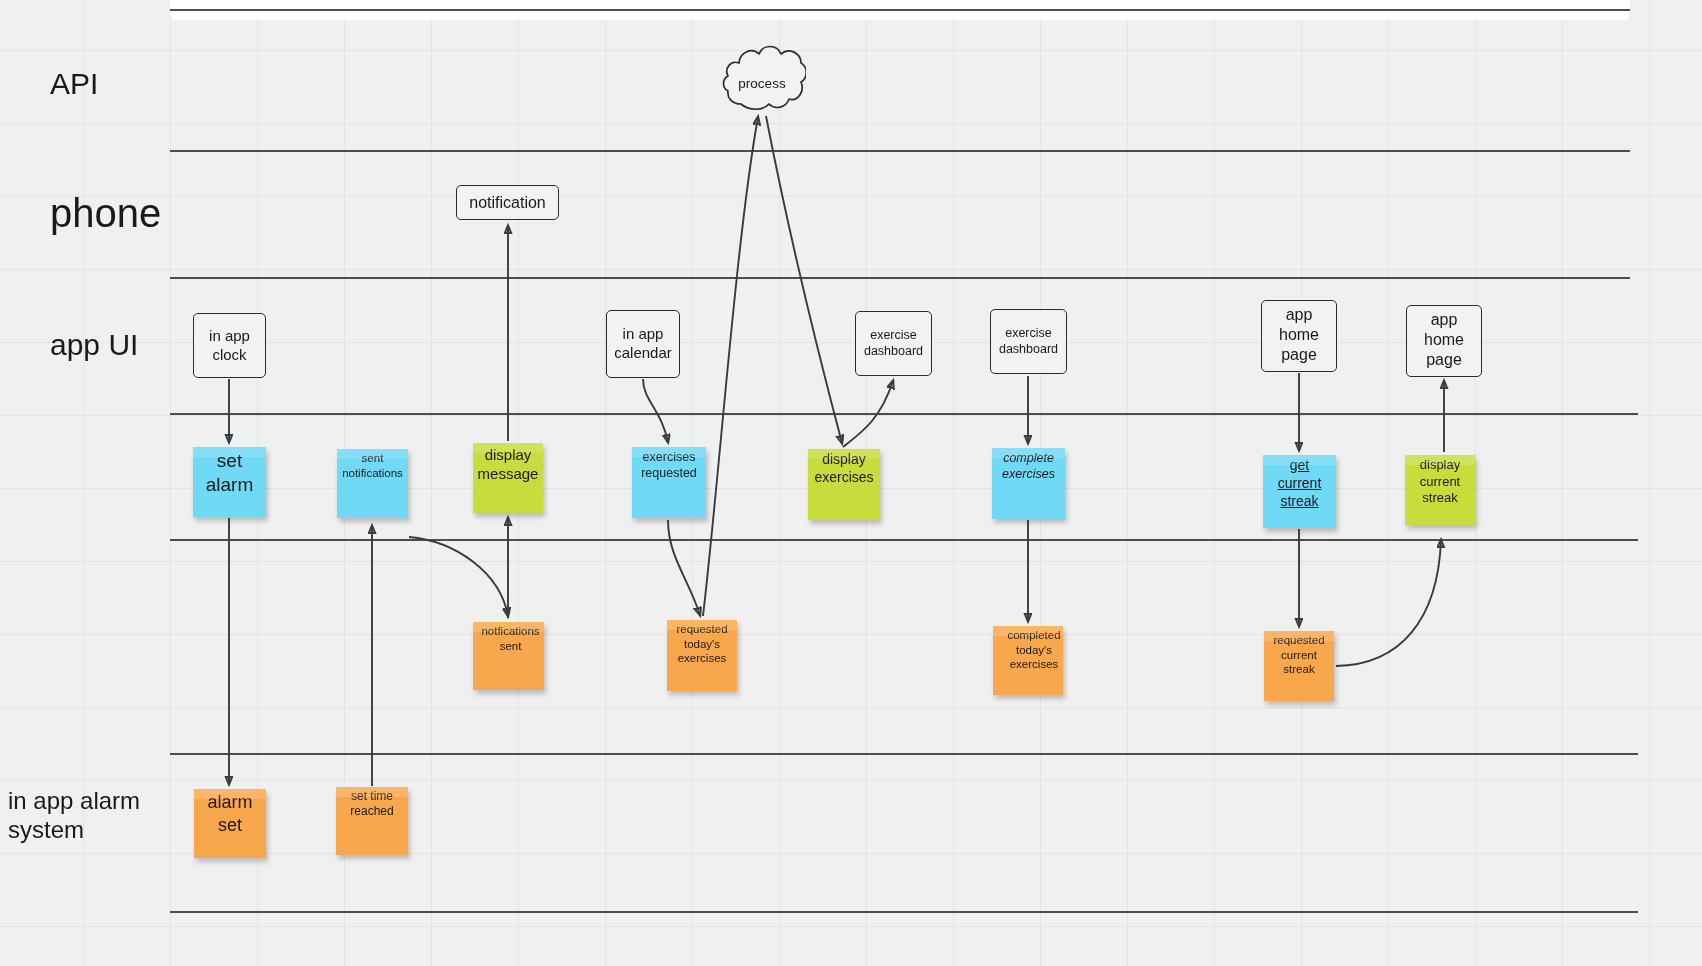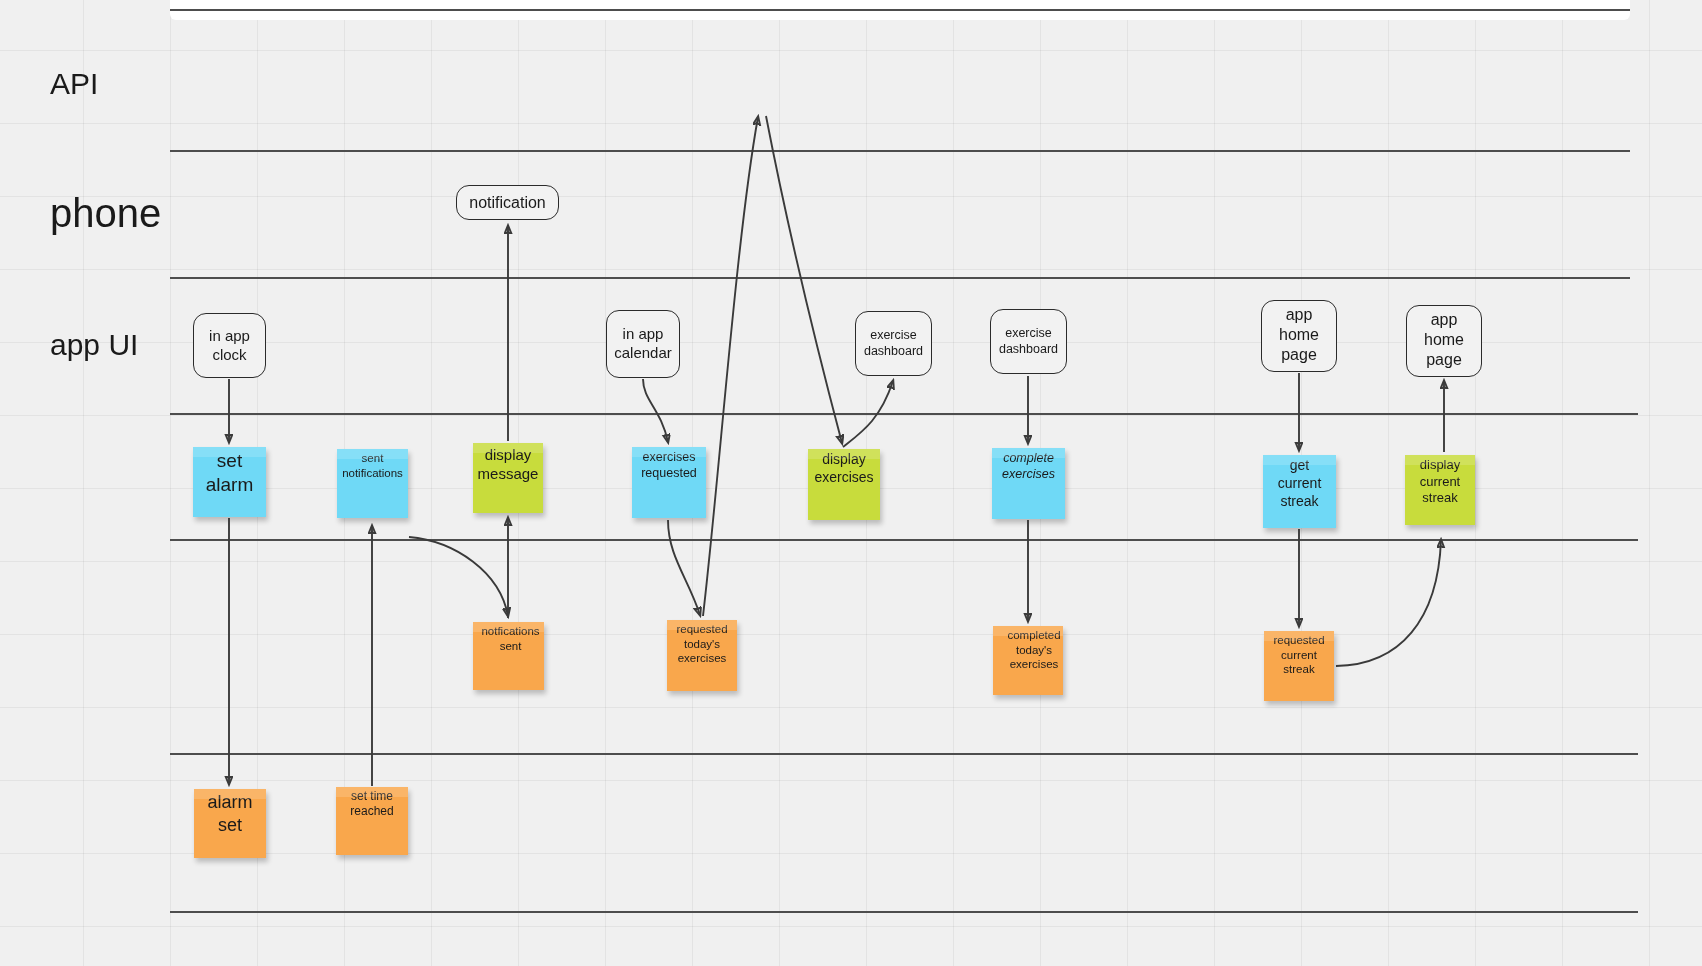--- a/index.html
+++ b/index.html
@@ -33,21 +33,21 @@
   }
   
   .lane-label{
     position:absolute;color:#1a1a1a;white-space:pre-line;line-height:1.22;
   }
   
   .ibox{
     position:absolute;
     background:#f2f2f2;
     border:1.6px solid #2b2b2b;
-    border-radius:13px;
+    border-radius:5px;
     display:flex;align-items:center;justify-content:center;
     text-align:center;
     color:#1a1a1a;
     overflow:hidden;
     line-height:1.24;
     box-sizing:border-box;
   }
   
   .note{
     position:absolute;
@@ -83,21 +83,39 @@
   <div class="lane-rule" style="top:150px;"></div>
   <div class="lane-rule" style="top:277px;"></div>
   <div class="lane-rule" style="top:413px; width:1468px;"></div>
   <div class="lane-rule" style="top:539px; width:1468px;"></div>
   <div class="lane-rule" style="top:753px; width:1468px;"></div>
   <div class="lane-rule" style="top:911px; width:1468px;"></div>
 
   <div class="lane-label" style="left:50px;top:66px;font-size:30px;">API</div>
   <div class="lane-label" style="left:50px;top:189px;font-size:40px;">phone</div>
   <div class="lane-label" style="left:50px;top:327px;font-size:30px;">app UI</div>
-
+  <div class="lane-label" style="left:8px;top:786px;font-size:24px;">in app alarm
+system</div>
+
+  <div id="cloud" style="left:718px;top:38px;width:88px;height:76px;">
+    <svg width="88" height="76" viewBox="0 0 88 76">
+      <path d="M23 66
+               C14 66 9 60 10 53
+               C4 50 4 41 10 38
+               C6 30 13 22 21 25
+               C22 14 34 9 41 16
+               C45 6 59 6 63 16
+               C71 9 83 15 83 25
+               C90 29 90 40 83 44
+               C87 53 80 64 71 61
+               C68 70 57 72 51 66
+               C45 73 31 73 23 66 Z" fill="#f2f2f2" stroke="#2b2b2b" stroke-width="1.7" stroke-linejoin="round"></path>
+    </svg>
+    <div id="cloud-label">process</div>
+  </div>
 
   <div class="ibox" style="left:456px;top:185px;width:103px;height:35px;font-size:16px;">
     <span style="white-space:pre-line;">notification</span>
   </div>
 
   <div class="ibox" style="left:193px;top:313px;width:73px;height:65px;font-size:15px;">
     <span style="white-space:pre-line;">in app
 clock</span>
   </div>
 
@@ -151,21 +169,21 @@
   <div class="note" style="left:808px;top:449px;width:72px;height:71px;background:#c8dc3c;font-size:14px;">
     <span style="white-space:pre-line;">display
 exercises</span>
   </div>
 
   <div class="note" style="left:992px;top:448px;width:73px;height:71px;background:#6fd9f6;font-size:12.5px;">
     <span style="white-space:pre-line;font-style:italic;">complete
 exercises</span>
   </div>
 
-  <div class="note" style="left:1263px;top:455px;width:73px;height:73px;background:#6fd9f6;font-size:14px;">
+  <div class="note" style="left:1263px;top:455px;width:73px;height:73px;background:#6fd9f6;font-size:14px;text-decoration:underline;">
     <span style="white-space:pre-line;">get
 current
 streak</span>
   </div>
 
   <div class="note" style="left:1405px;top:455px;width:70px;height:70px;background:#c8dc3c;font-size:13px;">
     <span style="white-space:pre-line;">display
 current
 streak</span>
   </div>

